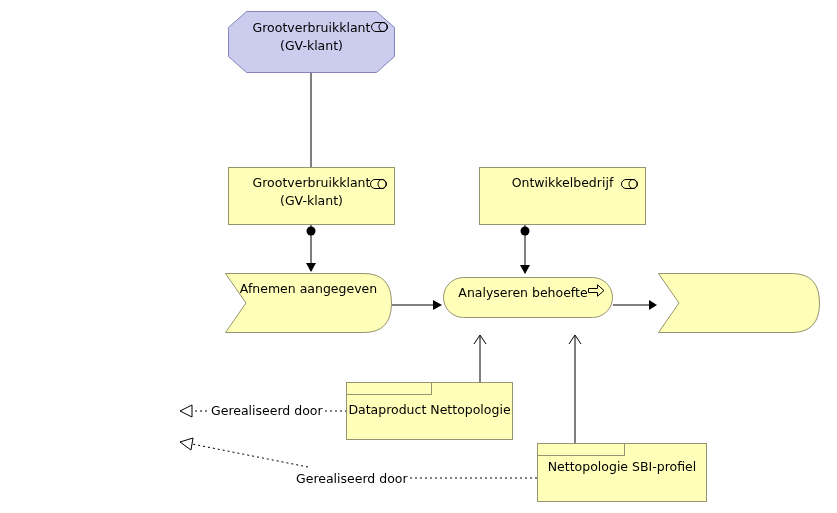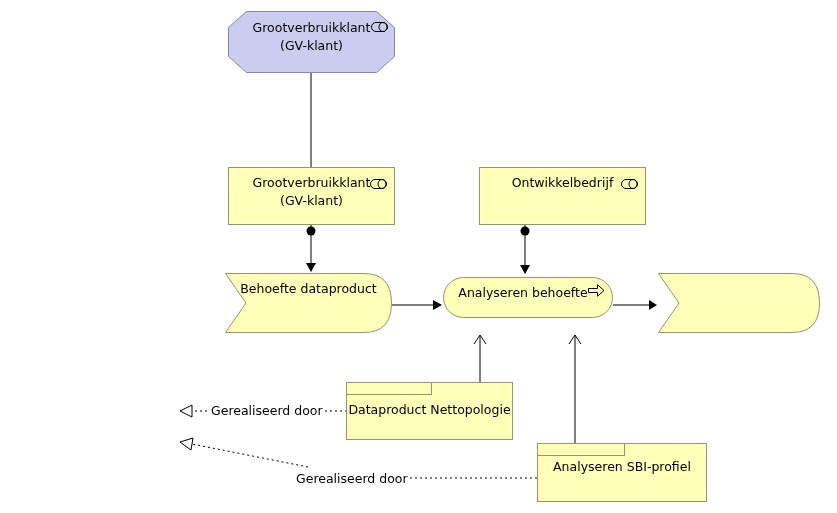--- a/index.html
+++ b/index.html
@@ -136,21 +136,21 @@
           <rect x="0.5" y="0.5" width="16" height="9" rx="4.5"></rect>
           <ellipse cx="12" cy="5" rx="4" ry="4.5"></ellipse>
         </svg>
     </span>
   </div>
 
   <div class="node n-event1">
     <svg class="shape archishape" width="167" height="60" viewBox="0 0 167 60">
       <path class="fillable" d="M0.5,0.5 L139,0.5 Q166.5,0.5 166.5,30 Q166.5,59.5 139,59.5 L0.5,59.5 L21,30 Z"></path>
     </svg>
-    <div class="lbl" style="top:7px;">Behoefte dataproduct</div>
+    <div class="lbl" style="top:7px;">Afnemen aangegeven</div>
   </div>
 
   <div class="node n-process">
     <div class="lbl" style="top:6px;left:-10px;">Analyseren behoefte</div>
     <span class="icon" style="right:7px;top:6px;">
       <svg width="17" height="13" viewBox="0 0 17 13">
           <path d="M0.5,4.5 H9.5 V0.8 L16,6.5 L9.5,12.2 V8.5 H0.5 Z"></path>
         </svg>
     </span>
   </div>
@@ -162,19 +162,19 @@
   </div>
 
 
   <div class="node rectnode n-prod1">
     <div class="prod-tab"></div>
     <div class="lbl" style="top:18px;text-align:center;">Dataproduct Nettopologie</div>
   </div>
 
   <div class="node rectnode n-prod2">
     <div class="prod-tab"></div>
-    <div class="lbl" style="top:14px;">Analyseren SBI-profiel</div>
+    <div class="lbl" style="top:14px;">Nettopologie SBI-profiel</div>
   </div>
 
   <div class="edge-label" style="left:209px;top:403px;">Gerealiseerd door</div>
   <div class="edge-label" style="left:294px;top:471px;">Gerealiseerd door</div>
 
 </div>
 
 </body></html>

